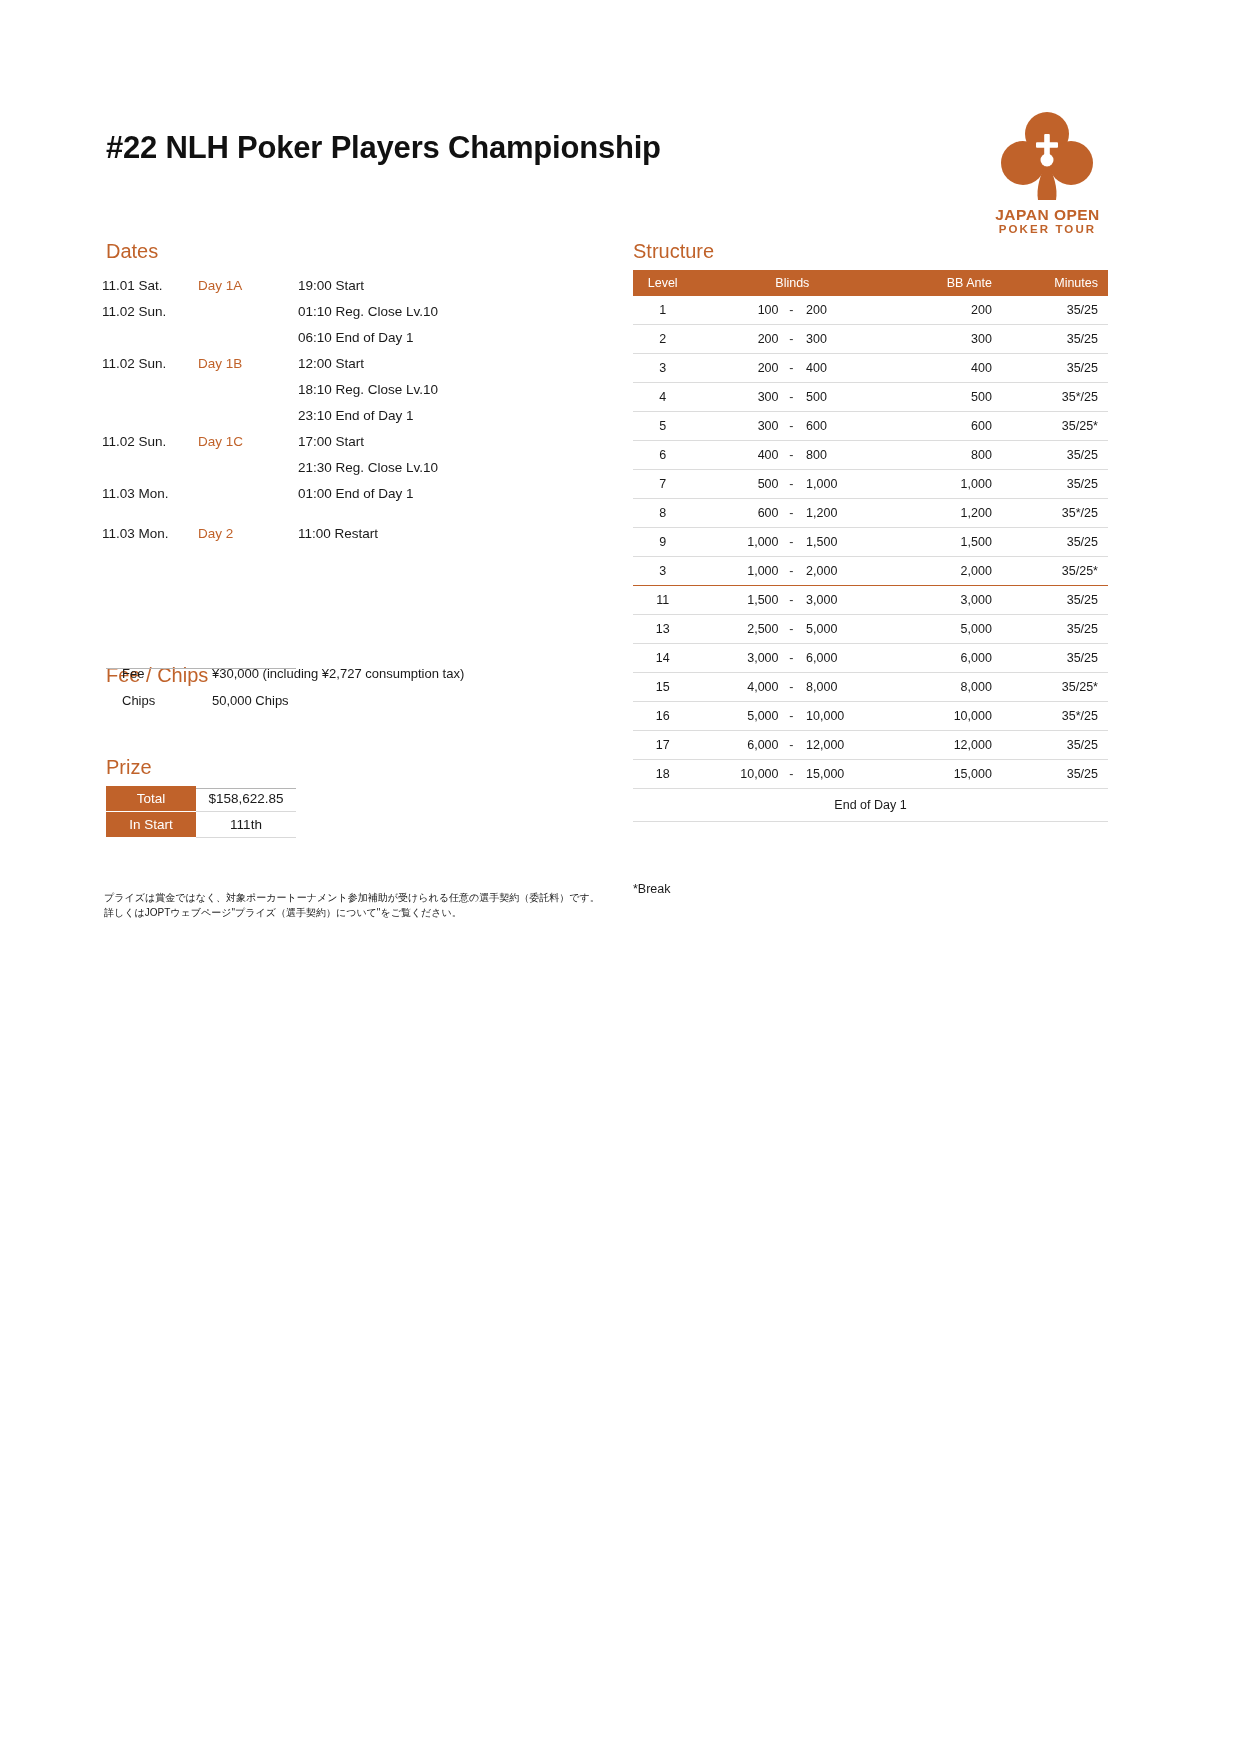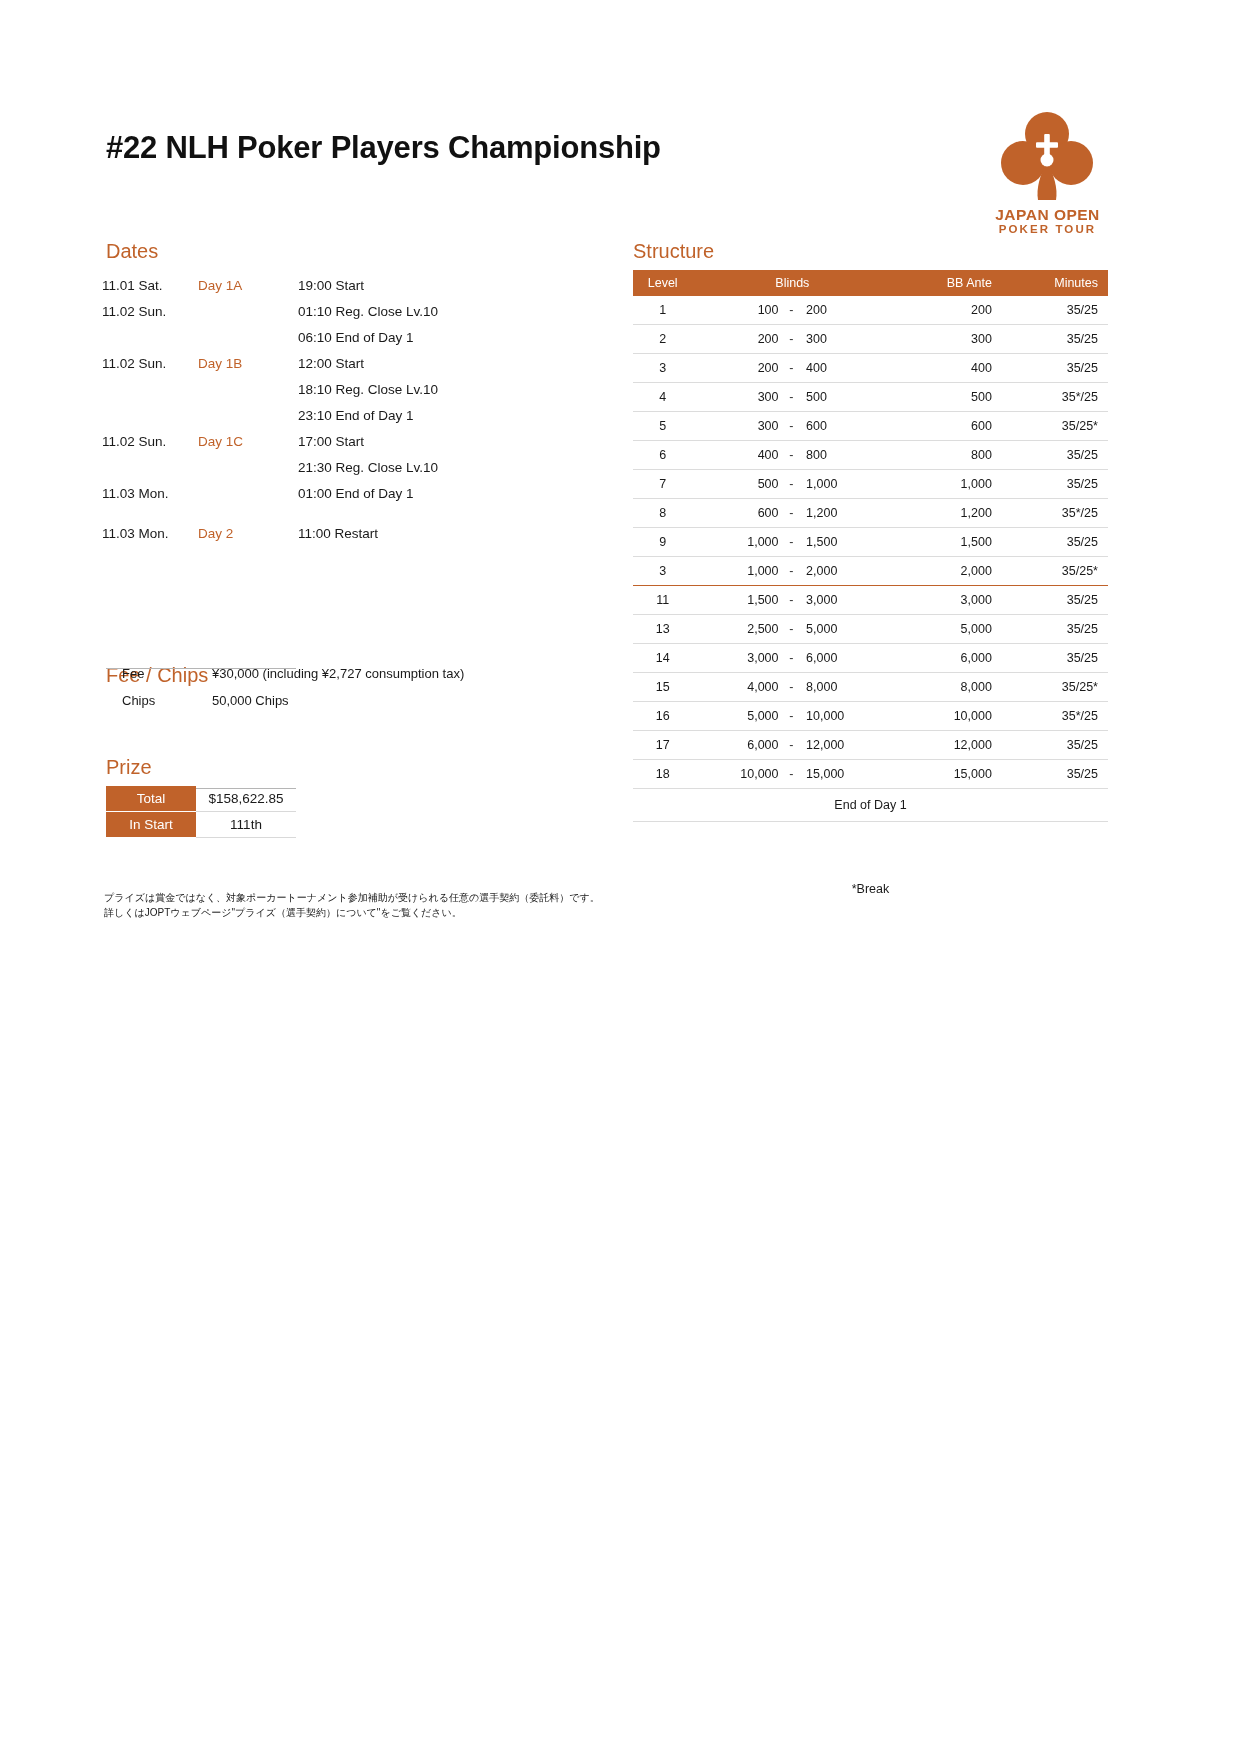--- a/index.html
+++ b/index.html
@@ -183,21 +183,21 @@
   .struct td.endofday {
     text-align: center;
     border-bottom: 1px solid #dcdcdc;
     padding: 9px 0;
   }
   .break-note {
     position: absolute;
     left: 633px;
     top: 882px;
     width: 475px;
-    text-align: center;
+    text-align: left;
     font-size: 12.5px;
   }
 </style>
 </head>
 <body>
 
 <div class="page">
 
   <div class="title">#22 NLH Poker Players Championship</div>
 

